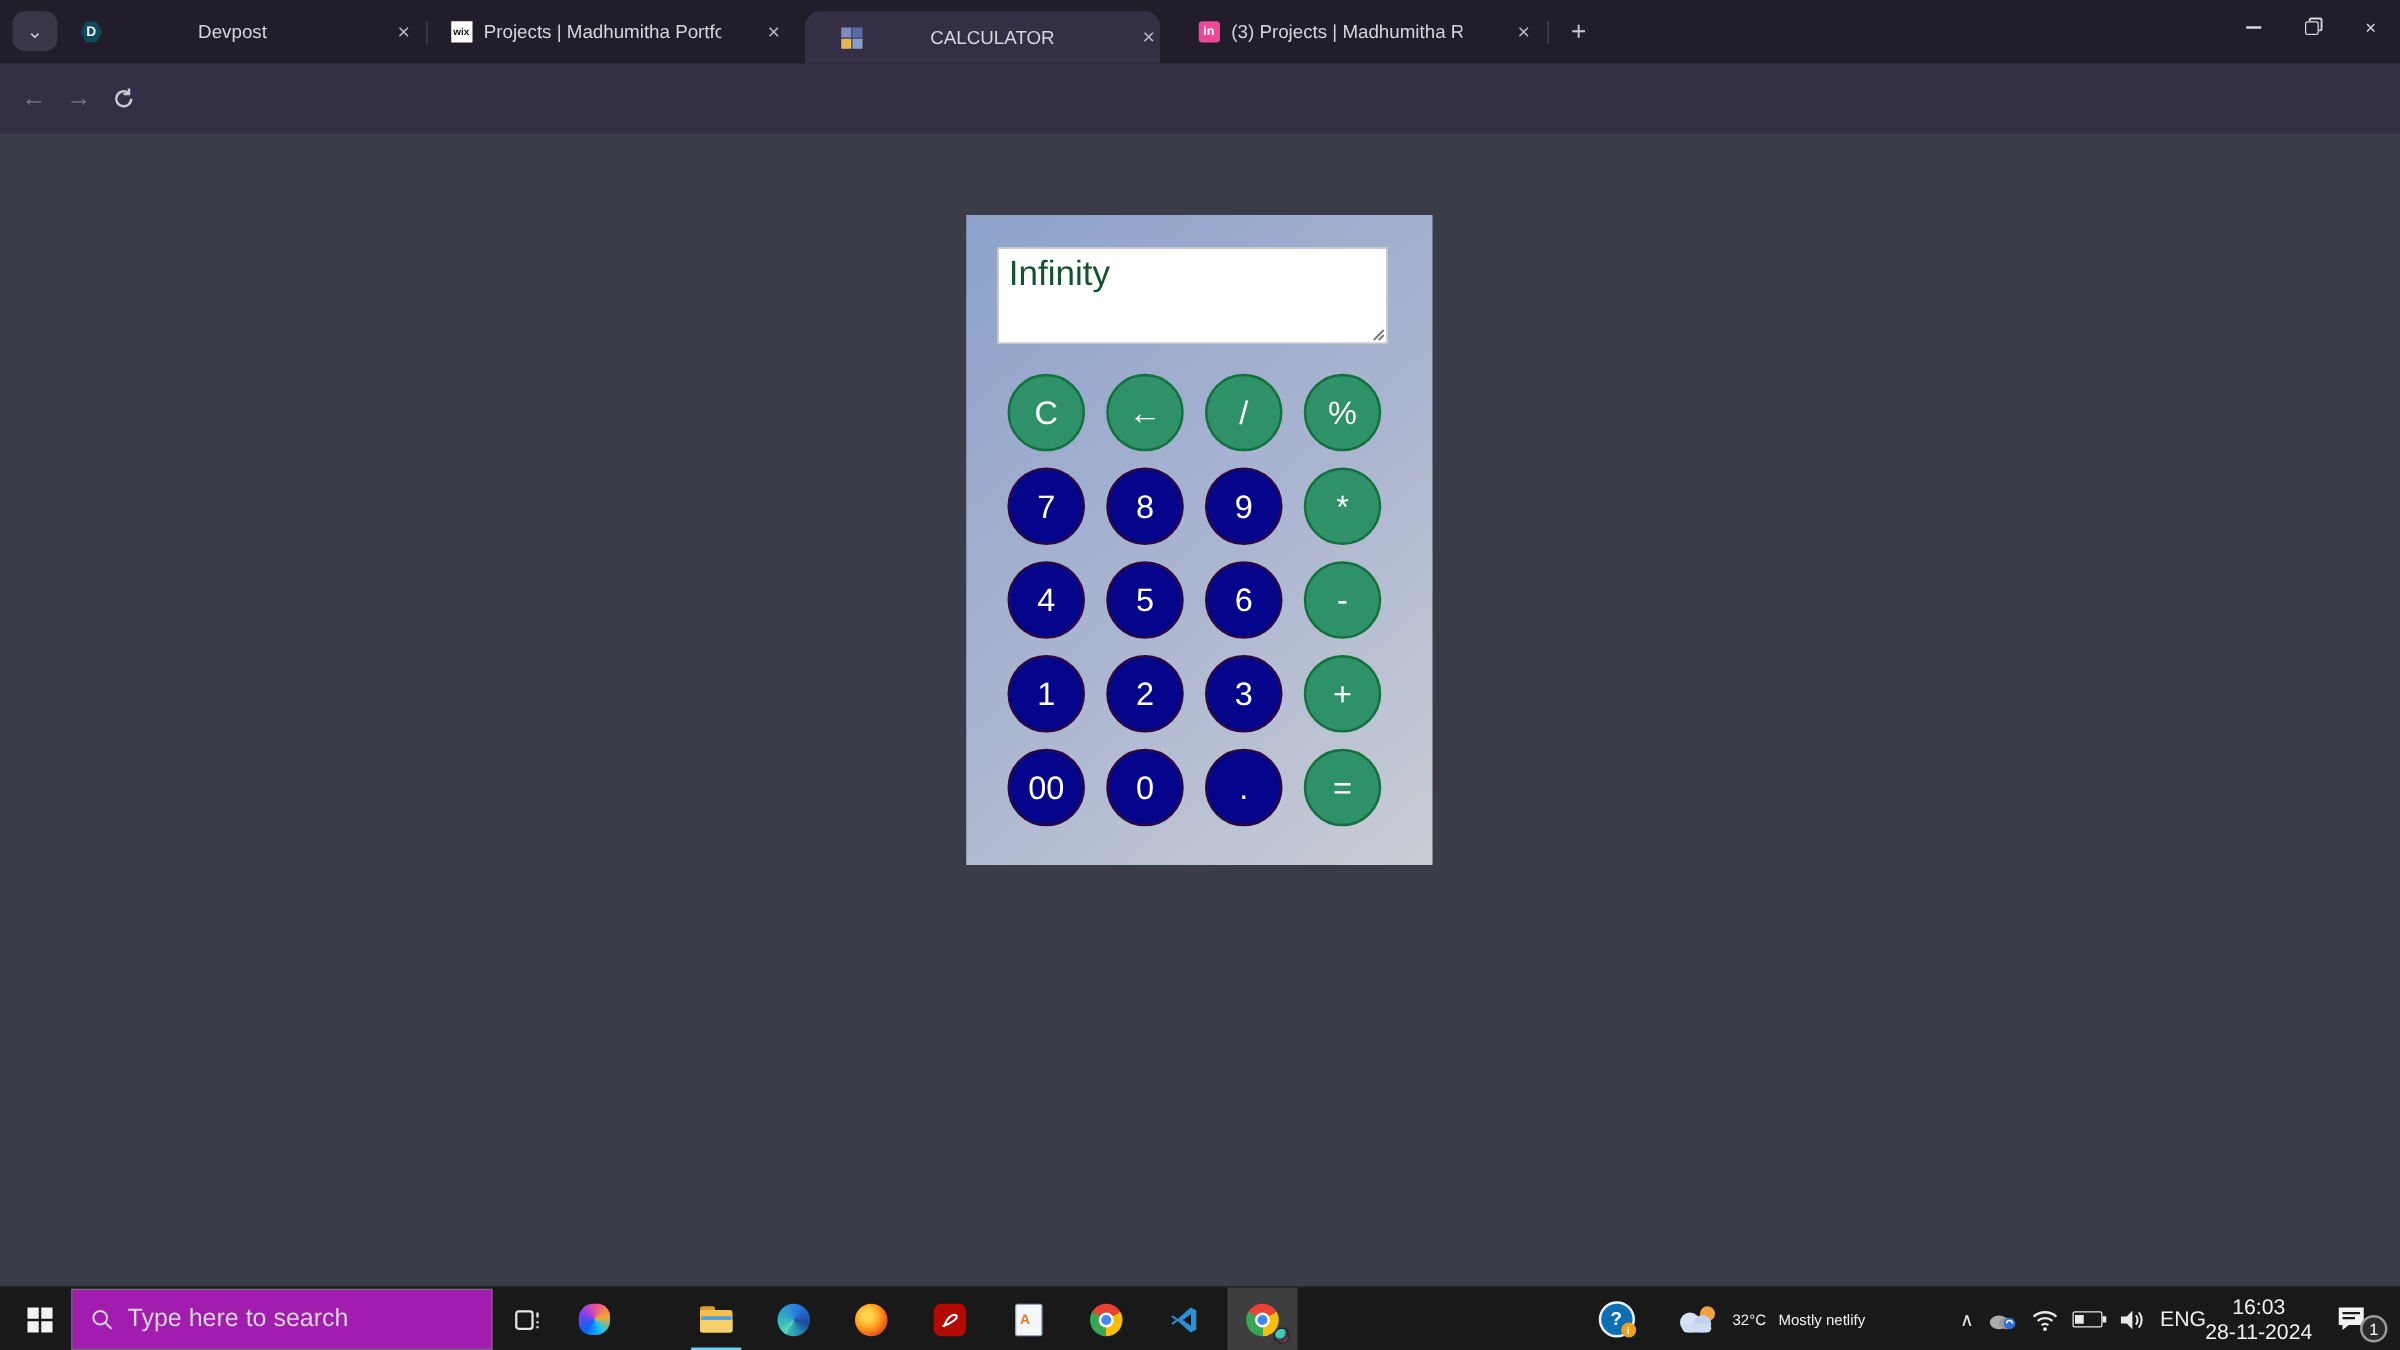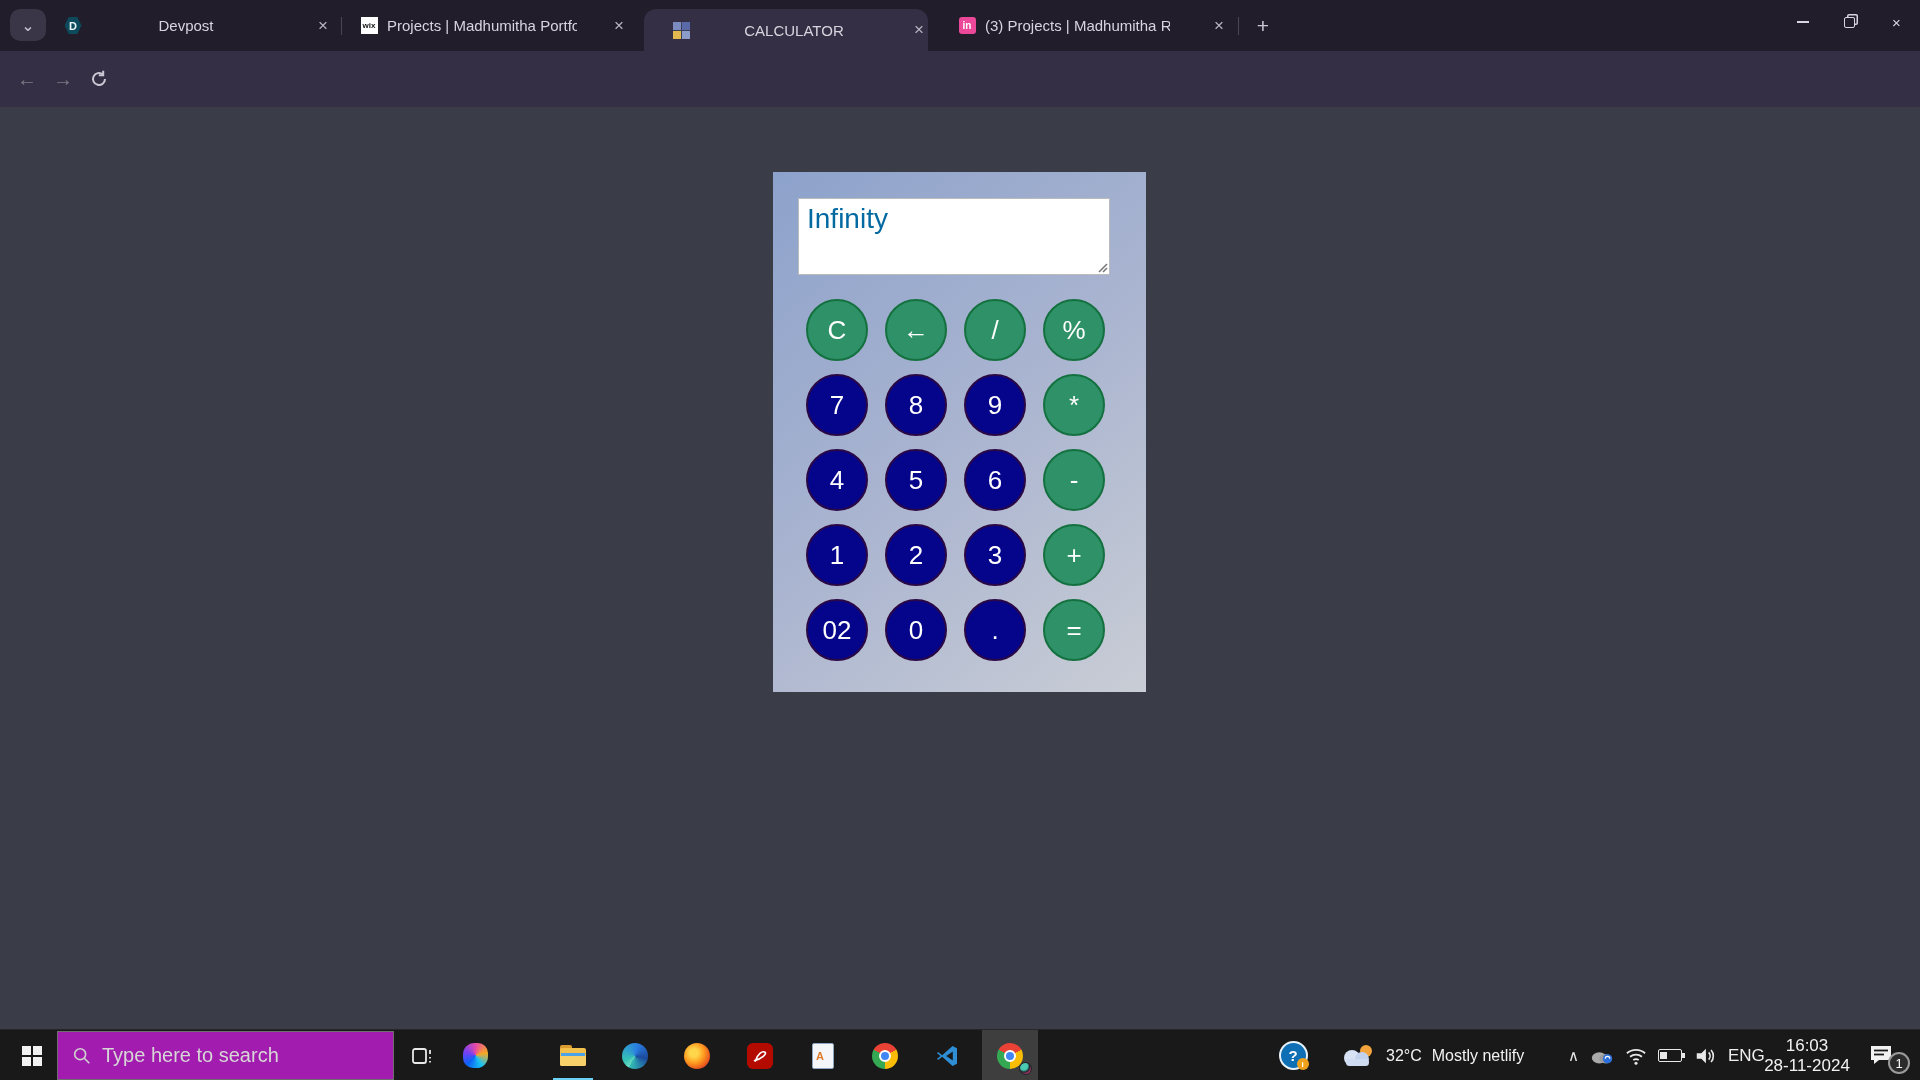--- a/index.html
+++ b/index.html
@@ -49,21 +49,21 @@
   .vdiv { width:1px; height:22px; background:#4A4656; }
   .avatar { width:28px; height:28px; border-radius:50%;
     background:radial-gradient(circle at 35% 30%, #49C8B2 0 40%, #273338 55%, #D6387F 75%, #7A1E4E 100%); }
   .dots { color:#CAC8D3; font-size:20px; letter-spacing:0; }
 
   
   .page { position:absolute; top:107px; left:0; width:1920px; height:922px; background:#3A3D47; }
   .calc-panel { position:absolute; left:773px; top:65px; width:373px; height:520px;
     background:linear-gradient(140deg,#8DA2CB 0%,#A9B4D0 50%,#C9CDD5 100%); }
   .calc-display { position:absolute; left:25px; top:26px; width:312px; height:77px;
-    background:#FFFFFF; border:1px solid #BBB; color:#0369a1; font-size:28px;
+    background:#FFFFFF; border:1px solid #BBB; color:#14532d; font-size:28px;
     font-family:"Liberation Sans", sans-serif; padding:4px 8px; resize:none; overflow:hidden; }
   .resize-handle { position:absolute; left:323px; top:89px; }
   .calc-grid { position:absolute; left:33px; top:127px; display:grid;
     grid-template-columns:repeat(4,62px); grid-auto-rows:62px; column-gap:17px; row-gap:13px; }
   .calc-btn { width:62px; height:62px; border-radius:50%; color:#FFFFFF; font-size:26px;
     font-family:"Liberation Sans", sans-serif; display:flex; align-items:center;
     justify-content:center; padding:0; }
   .calc-btn.green { background:#2E9167; border:2px solid #14713F; }
   .calc-btn.blue  { background:#05058B; border:2px solid #2A0845; }
 
@@ -107,21 +107,21 @@
   .copilot { width:25px; height:25px; border-radius:46% 40% 46% 40%;
     background:conic-gradient(from 220deg,#0B63F6,#7A3FF2,#E94CA1,#F6A823,#19C3F3,#0B63F6); }
   .help-ico { position:relative; width:29px; height:29px; border-radius:50%; background:#0E6FB5;
     border:2px solid #E8F2FA; color:#fff; font-weight:bold; font-size:15px; display:flex;
     align-items:center; justify-content:center; }
   .help-dot { position:absolute; right:-3px; bottom:-2px; width:12px; height:12px; border-radius:50%;
     background:#F0A11C; color:#fff; font-size:8px; font-weight:bold; display:flex;
     align-items:center; justify-content:center; }
   .weather-wrap { position:absolute; left:1340px; top:0; height:51px; display:flex;
     align-items:center; gap:10px; }
-  .weather-text { color:#F2F2F2; font-size:16px; }
+  .weather-text { color:#F2F2F2; font-size:12px; }
   .tray { position:absolute; left:1568px; top:0; height:51px; display:flex; align-items:center; gap:11px; }
   .tray .glyph { color:#E8E8E8; }
   .lang { color:#F0F0F0; font-size:17px; }
   .clock { position:absolute; left:1752px; top:0; width:110px; height:51px; display:flex;
     flex-direction:column; align-items:center; justify-content:center; color:#F2F2F2;
     font-size:17px; line-height:20px; }
   .notif-wrap { position:absolute; left:1862px; top:0; width:58px; height:51px; }
   .notif-badge { position:absolute; left:26px; top:22px; width:22px; height:22px; border-radius:50%;
     background:#2B2B2B; border:2px solid #9A9A9A; color:#fff; font-size:13px; display:flex;
     align-items:center; justify-content:center; }
@@ -251,21 +251,21 @@
           <button class="calc-btn blue">9</button>
           <button class="calc-btn green">*</button>
           <button class="calc-btn blue">4</button>
           <button class="calc-btn blue">5</button>
           <button class="calc-btn blue">6</button>
           <button class="calc-btn green">-</button>
           <button class="calc-btn blue">1</button>
           <button class="calc-btn blue">2</button>
           <button class="calc-btn blue">3</button>
           <button class="calc-btn green">+</button>
-          <button class="calc-btn blue">02</button>
+          <button class="calc-btn blue">00</button>
           <button class="calc-btn blue">0</button>
           <button class="calc-btn blue">.</button>
           <button class="calc-btn green">=</button>
         </div>
     </div>
   </div>
 
   <div class="taskbar">
     <div class="start-btn">
       <span class="win-logo">

